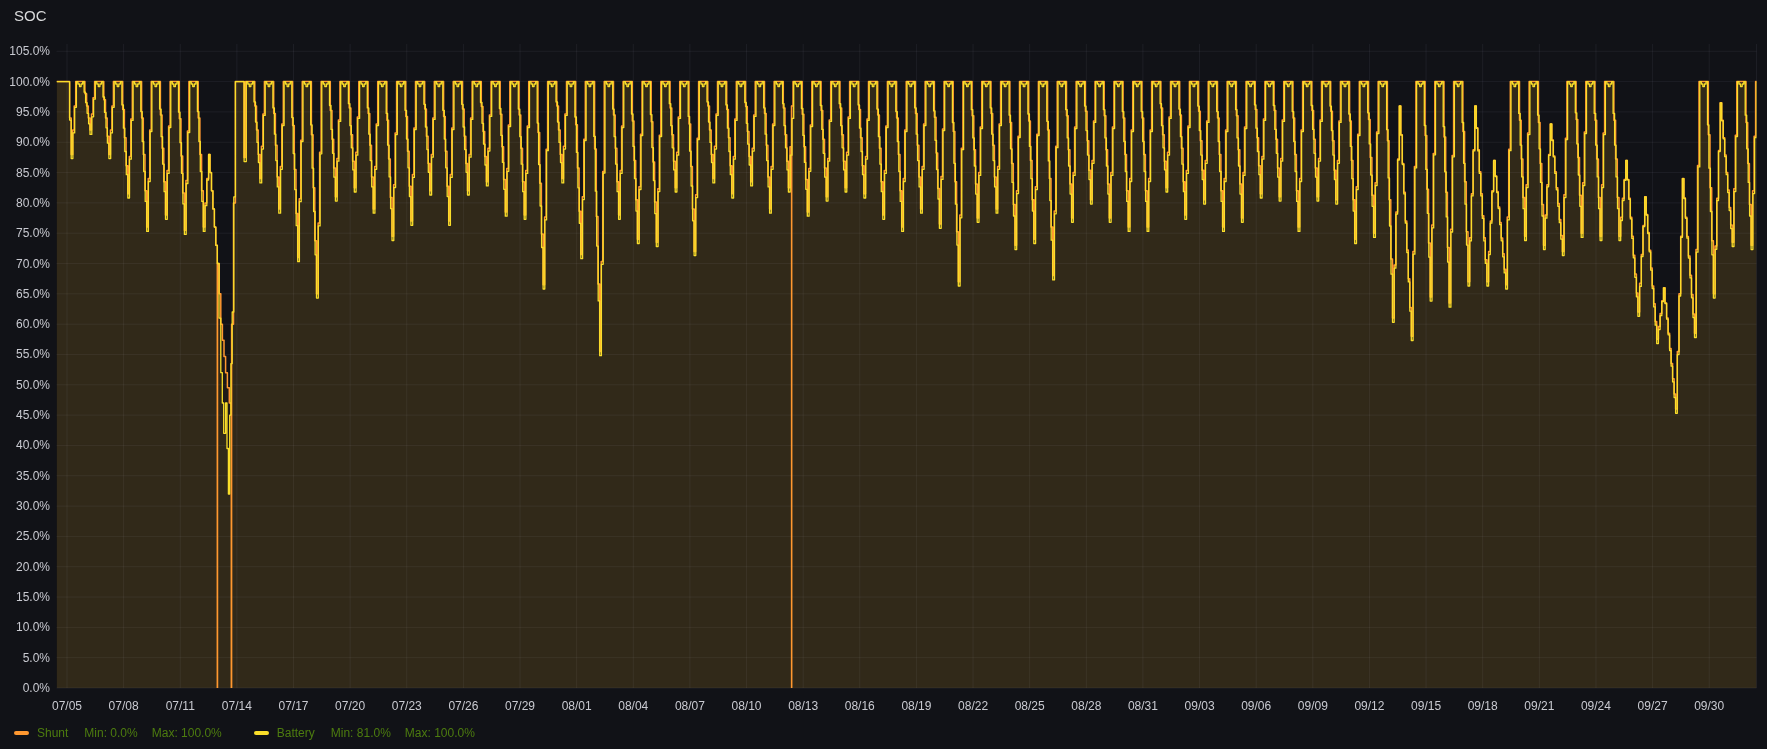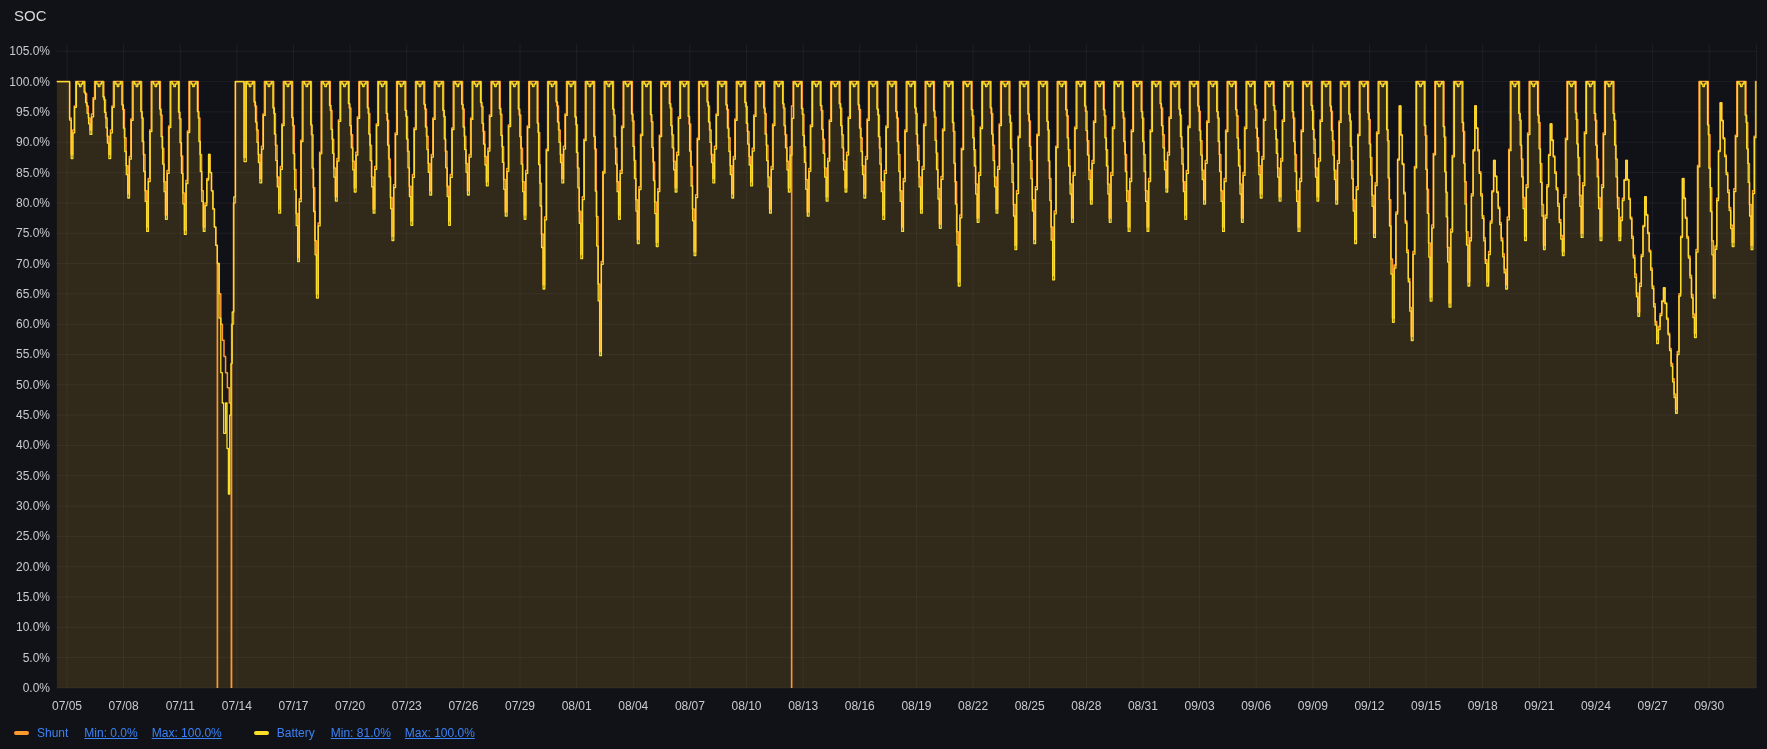--- a/index.html
+++ b/index.html
@@ -12,26 +12,26 @@
   }
   .panel-title{
     position:absolute;left:14px;top:7px;
     font-size:15px;font-weight:500;color:#d9dadb;
     letter-spacing:.1px;
   }
   .chart-svg{position:absolute;left:0;top:0;}
   .legend{
     position:absolute;left:14px;top:723px;height:20px;
     display:flex;align-items:center;gap:26px;
-    font-size:12px;color:#3b82f6;white-space:nowrap;
+    font-size:12px;color:#4d7c0f;white-space:nowrap;
   }
   .legend-item{display:flex;align-items:center;gap:8px;cursor:pointer;}
   .legend-dash{display:inline-block;width:15px;height:4px;border-radius:2px;}
   .legend-label{margin-right:8px;}
-  .legend-minmax{margin-right:6px;text-decoration:underline;}
+  .legend-minmax{margin-right:6px;}
 </style>
 </head>
 <body>
 
 <div class="panel">
   <div class="panel-title">SOC</div>
   <svg class="chart-svg" id="chart" width="1767" height="749" viewBox="0 0 1767 749">
       <defs>
         <clipPath id="plotclip">
           <rect x="56.5" y="44" width="1700" height="644"></rect>

